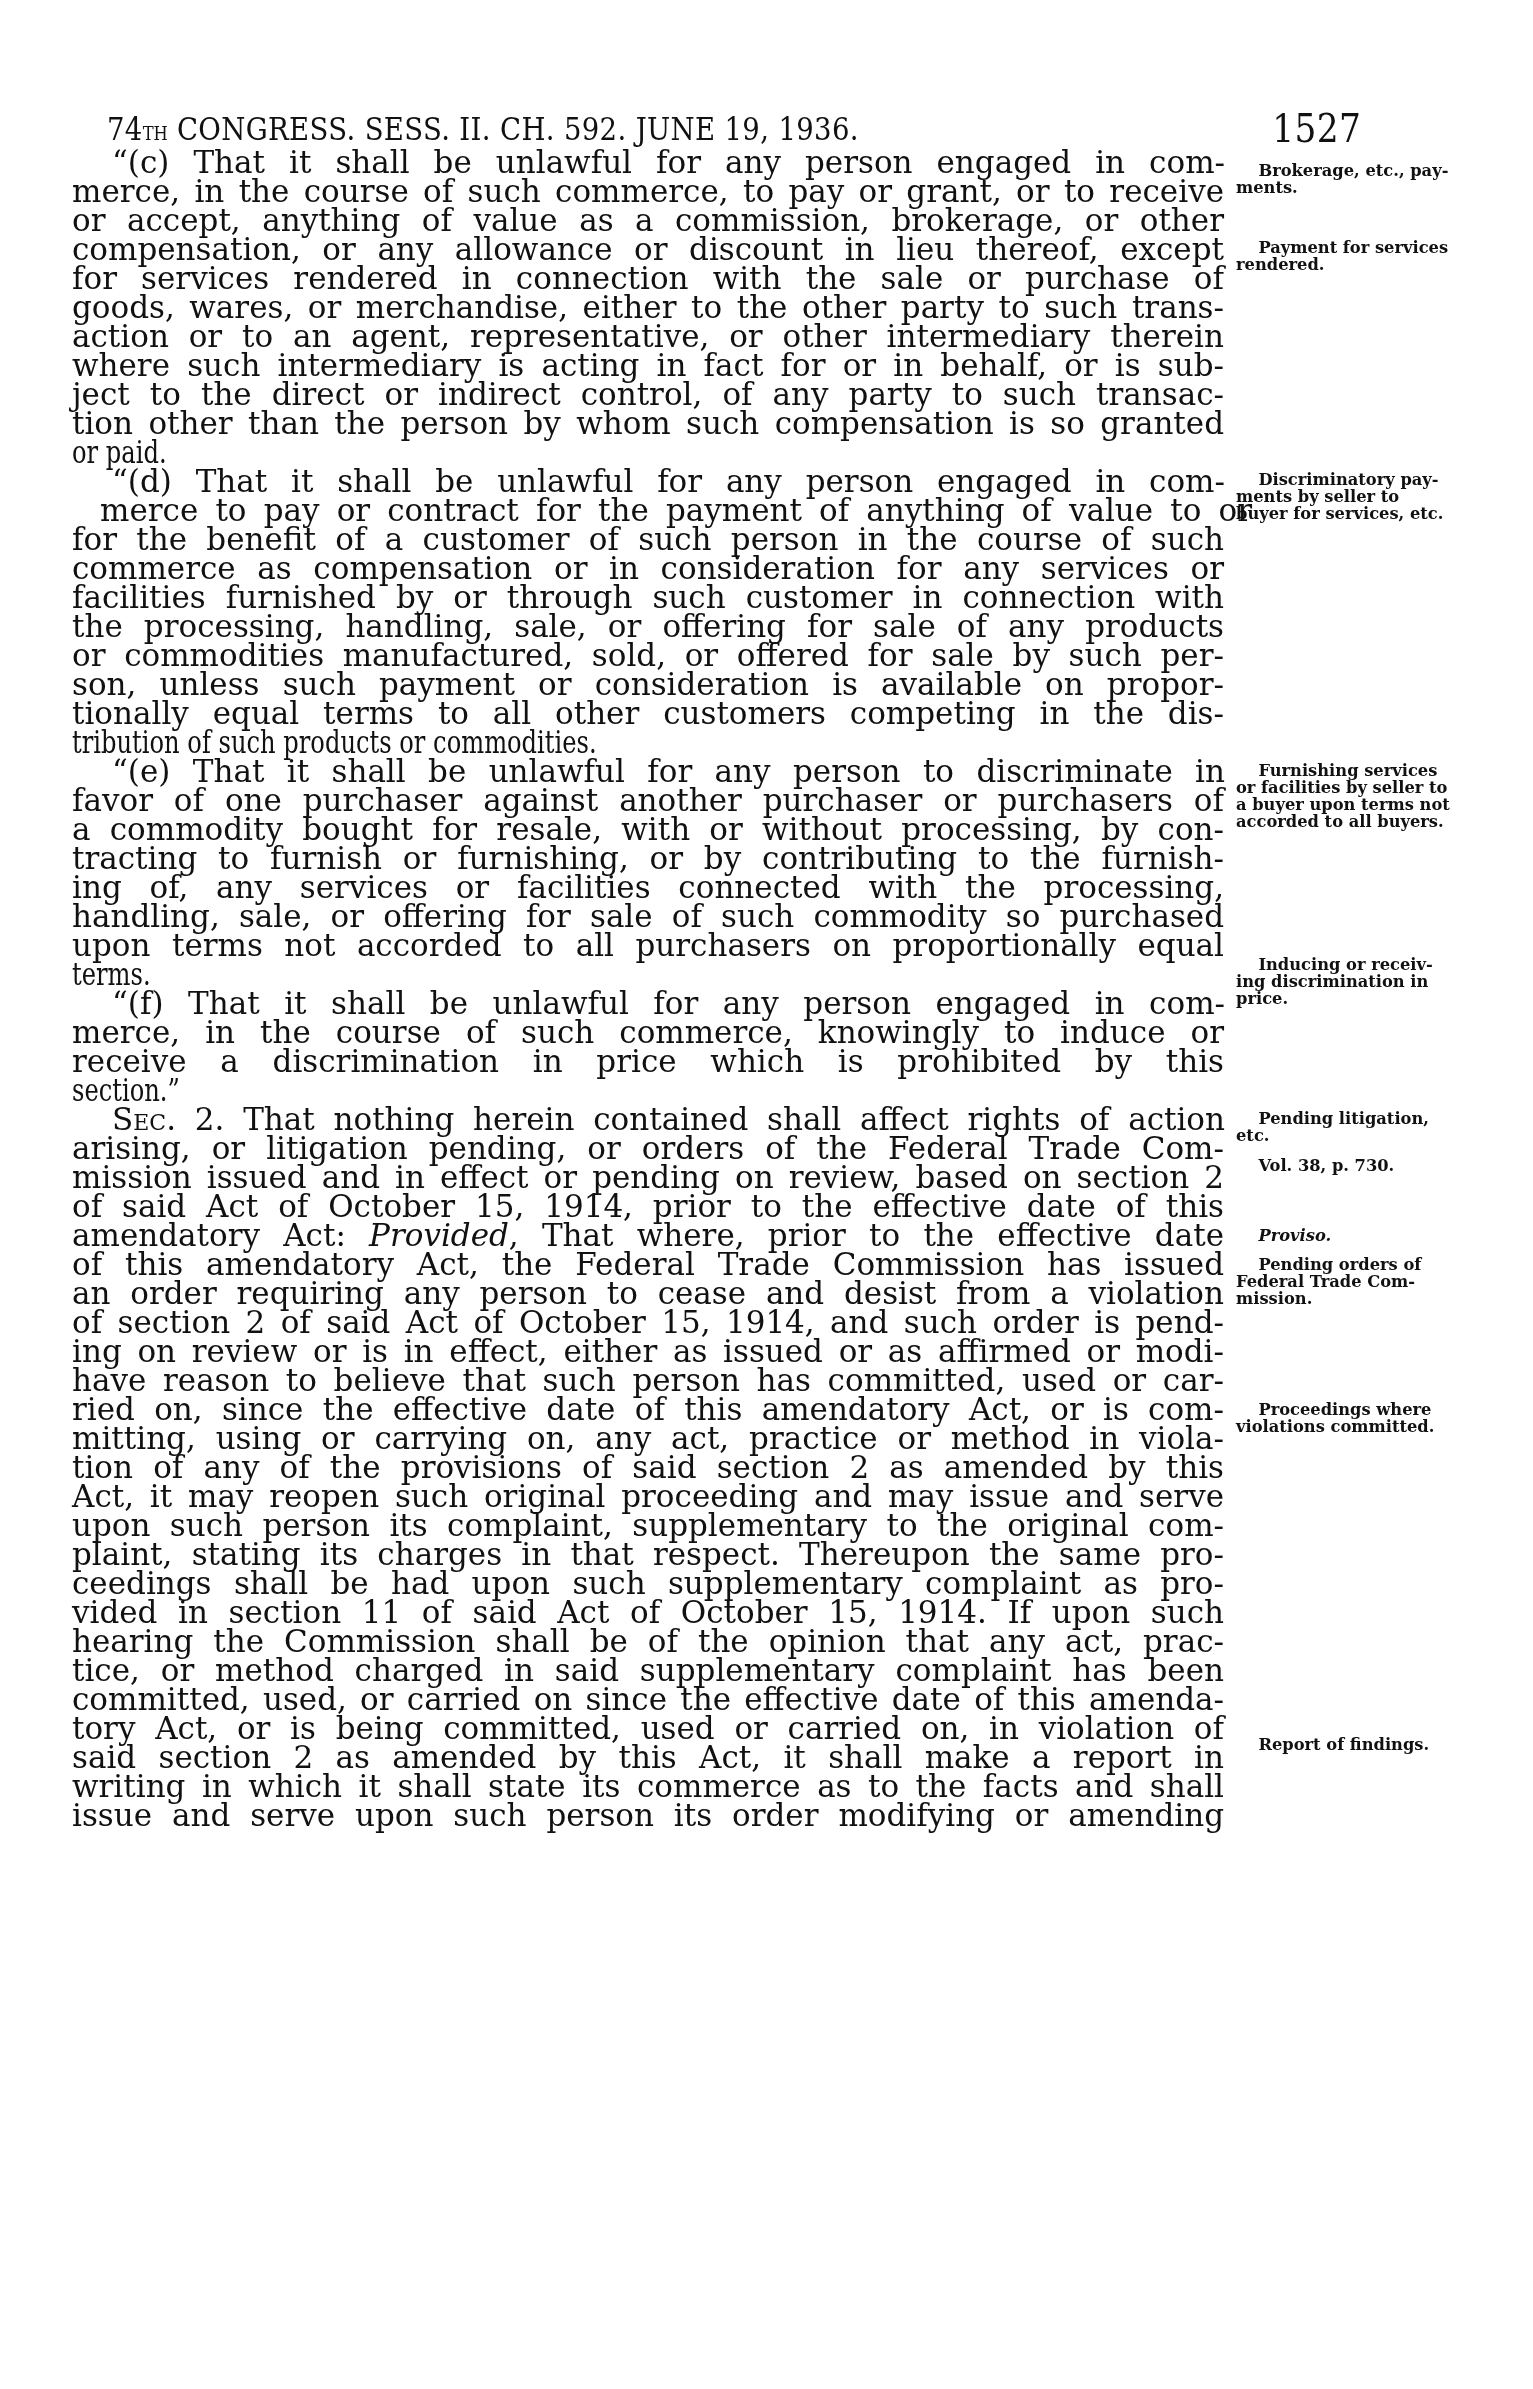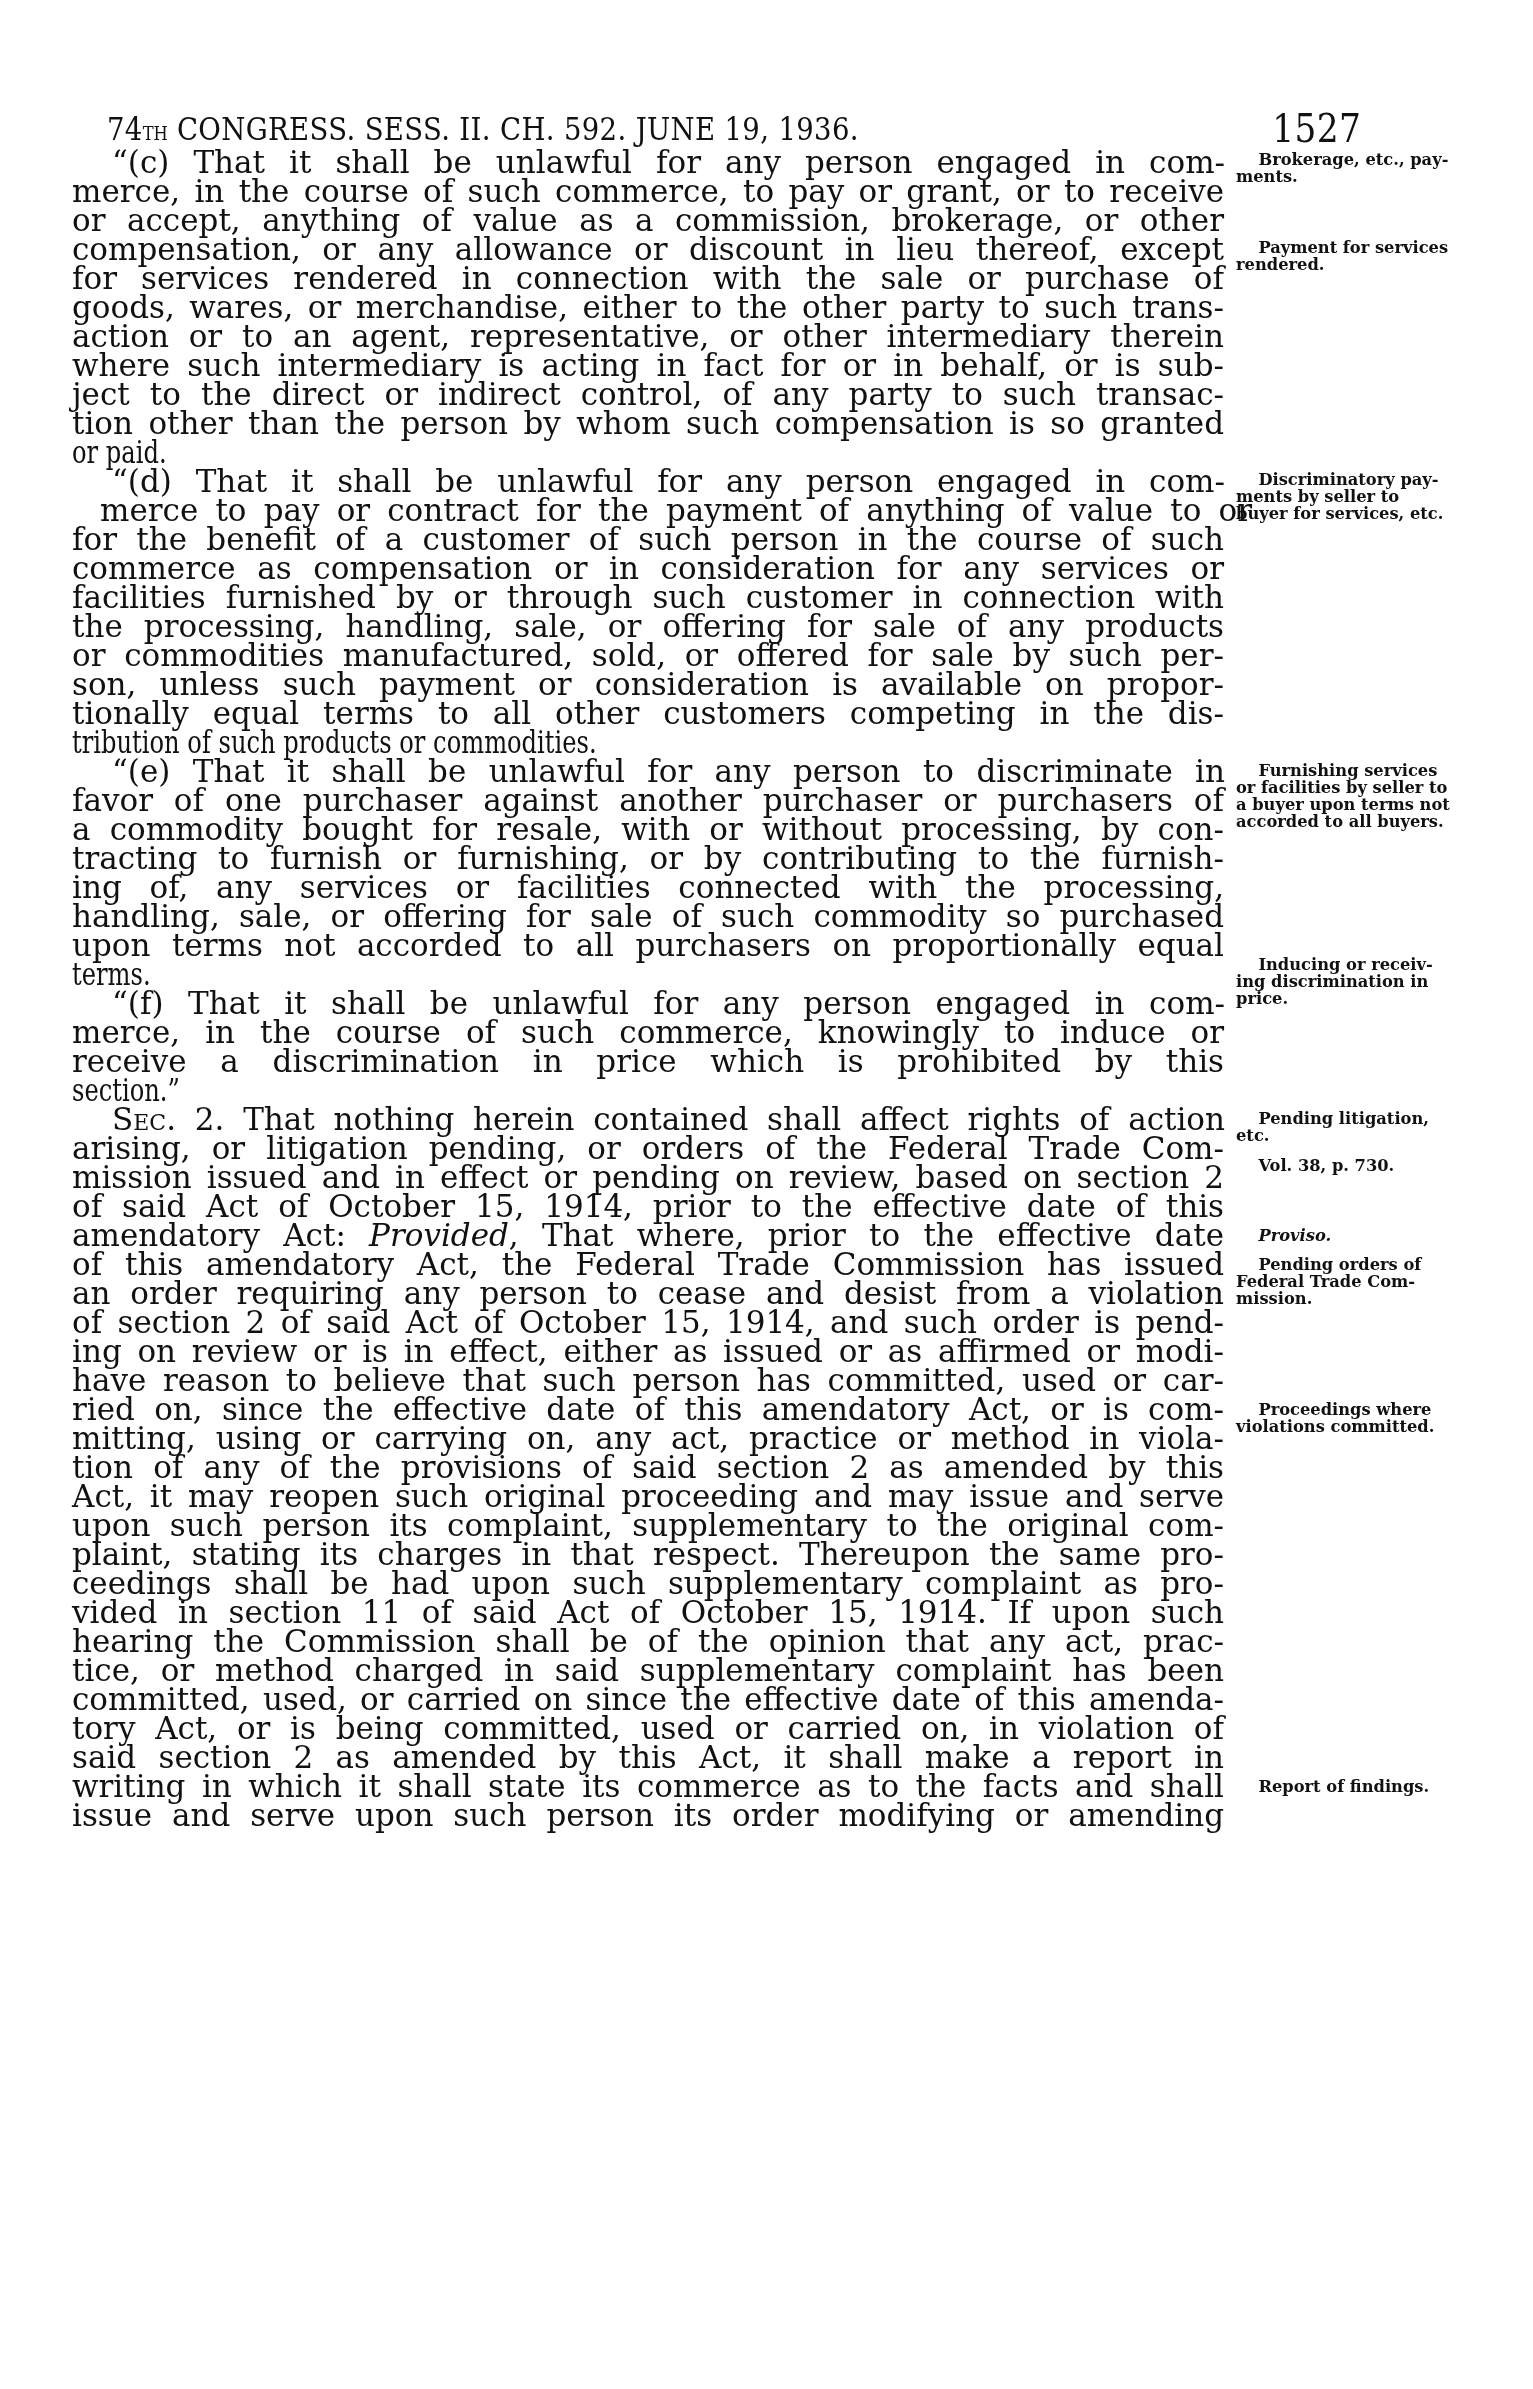--- a/index.html
+++ b/index.html
@@ -92,21 +92,21 @@
       <div class="line" style="display: block; width: 1152px; transform: scaleX(1);">vided in section 11 of said Act of October 15, 1914. If upon such</div>
       <div class="line" style="display: block; width: 1152px; transform: scaleX(1);">hearing the Commission shall be of the opinion that any act, prac-</div>
       <div class="line" style="display: block; width: 1152px; transform: scaleX(1);">tice, or method charged in said supplementary complaint has been</div>
       <div class="line" style="display: block; width: 1152px; transform: scaleX(1);">committed, used, or carried on since the effective date of this amenda-</div>
       <div class="line" style="display: block; width: 1152px; transform: scaleX(1);">tory Act, or is being committed, used or carried on, in violation of</div>
       <div class="line" style="display: block; width: 1152px; transform: scaleX(1);">said section 2 as amended by this Act, it shall make a report in</div>
       <div class="line" style="display: block; width: 1152px; transform: scaleX(1);">writing in which it shall state its commerce as to the facts and shall</div>
       <div class="line" style="display: block; width: 1152px; transform: scaleX(1);">issue and serve upon such person its order modifying or amending</div>
     </div>
   <div id="margin-col">
-      <div class="margin" style="top: 151px;">
+      <div class="margin" style="top: 162px;">
         <span class="m">Brokerage, etc., pay-</span>
         <span class="m noindent" style="text-align: left;">ments.</span>
       </div>
       <div class="margin" style="top: 239px;">
         <span class="m">Payment for services</span>
         <span class="m noindent" style="text-align: left;">rendered.</span>
       </div>
       <div class="margin" style="top: 471px;">
         <span class="m">Discriminatory pay-</span>
         <span class="m noindent">ments by seller to</span>
@@ -135,18 +135,18 @@
       </div>
       <div class="margin" style="top: 1256px;">
         <span class="m">Pending orders of</span>
         <span class="m noindent">Federal Trade Com-</span>
         <span class="m noindent" style="text-align: left;">mission.</span>
       </div>
       <div class="margin" style="top: 1401px;">
         <span class="m">Proceedings where</span>
         <span class="m noindent" style="text-align: left;">violations committed.</span>
       </div>
-      <div class="margin" style="top: 1778px;">
+      <div class="margin" style="top: 1736px;">
         <span class="m" style="text-align: left;">Report of findings.</span>
       </div>
     </div>
 </div>
 
 
 </body></html>

